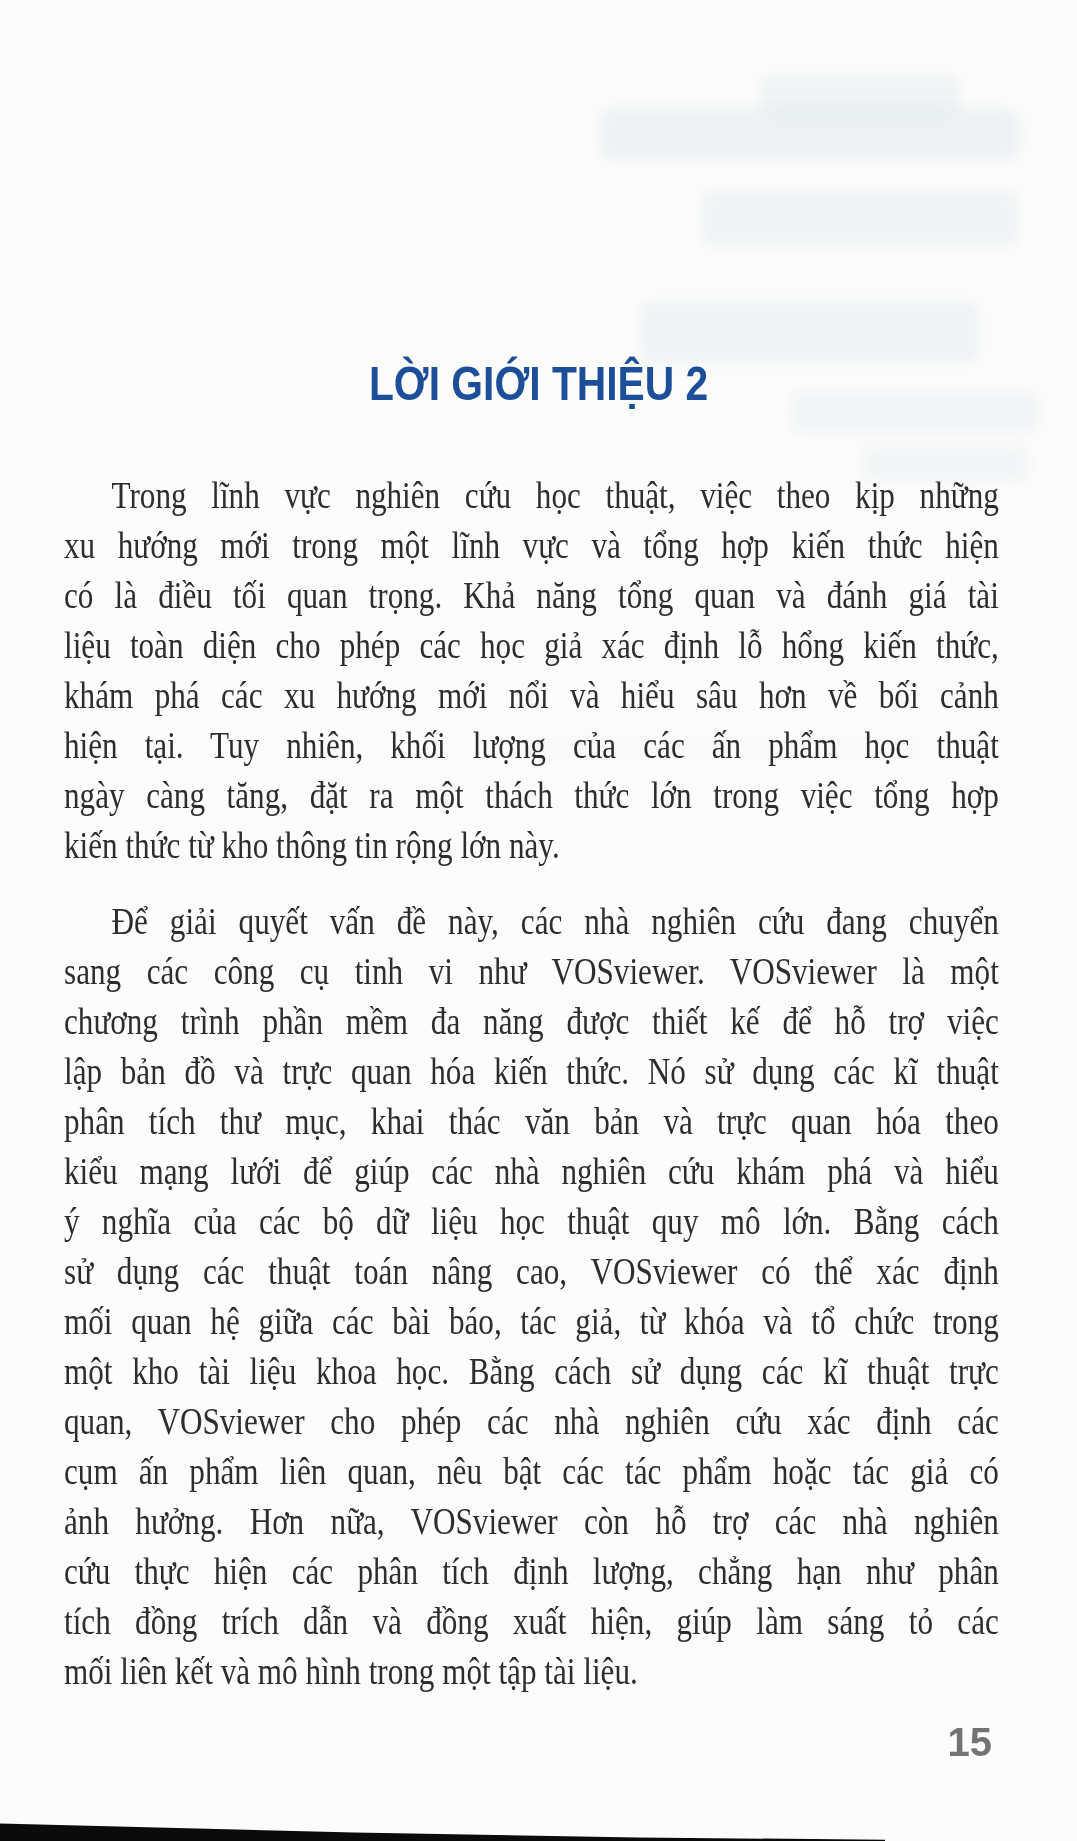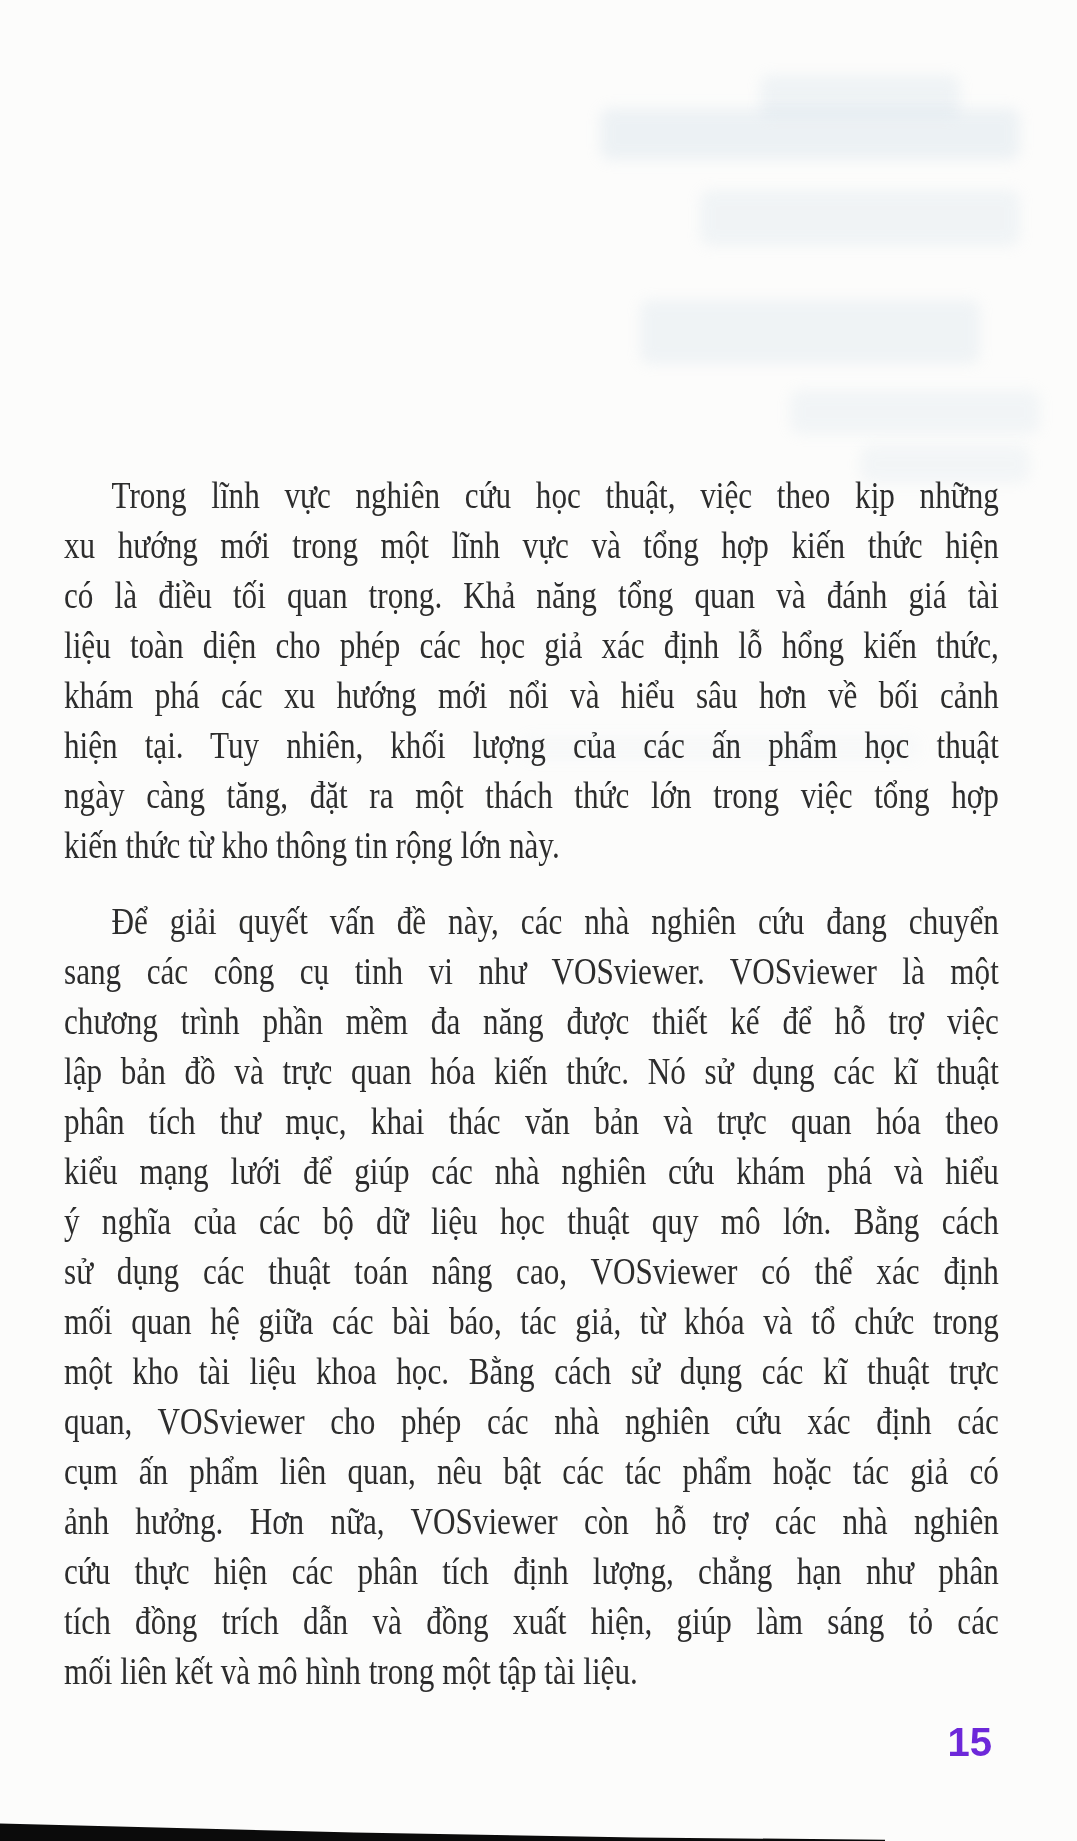--- a/index.html
+++ b/index.html
@@ -70,21 +70,21 @@
   .line.last  { text-align-last: left; }
 
   
   .page-number {
     position: absolute;
     top: 1722px;
     right: 85px;
     font-family: "Liberation Sans", "DejaVu Sans", sans-serif;
     font-weight: 700;
     font-size: 40px;
-    color: #6d28d9;
+    color: #737373;
     line-height: 1;
   }
 
   
   .scan-edge {
     position: absolute;
     left: 0;
     bottom: 0;
     width: 885px;
     height: 20px;
@@ -98,20 +98,23 @@
 <div class="page" style="background: rgb(252, 252, 251);">
 
   <div class="bleed" style="left:760px; top:75px;  width:200px; height:42px; opacity:.22;"></div>
   <div class="bleed" style="left:600px; top:108px; width:420px; height:52px; opacity:.26;"></div>
   <div class="bleed" style="left:700px; top:190px; width:320px; height:56px; opacity:.20;"></div>
   <div class="bleed" style="left:640px; top:300px; width:340px; height:64px; opacity:.22;"></div>
   <div class="bleed" style="left:790px; top:390px; width:250px; height:44px; opacity:.18;"></div>
   <div class="bleed" style="left:860px; top:445px; width:170px; height:38px; opacity:.16;"></div>
   <div class="bleed" style="left:520px; top:735px; width:400px; height:26px; opacity:.07;"></div>
 
+  <div class="title-row">
+    <span class="title-text" style="color: rgb(29, 78, 154);">LỜI GIỚI THIỆU 2</span>
+  </div>
 
   <div class="body-text" style="color: rgb(45, 45, 45);">
       <div class="paragraph">
         <div class="line first">Trong lĩnh vực nghiên cứu học thuật, việc theo kịp những</div>
         <div class="line">xu hướng mới trong một lĩnh vực và tổng hợp kiến thức hiện</div>
         <div class="line">có là điều tối quan trọng. Khả năng tổng quan và đánh giá tài</div>
         <div class="line">liệu toàn diện cho phép các học giả xác định lỗ hổng kiến thức,</div>
         <div class="line">khám phá các xu hướng mới nổi và hiểu sâu hơn về bối cảnh</div>
         <div class="line">hiện tại. Tuy nhiên, khối lượng của các ấn phẩm học thuật</div>
         <div class="line">ngày càng tăng, đặt ra một thách thức lớn trong việc tổng hợp</div>

